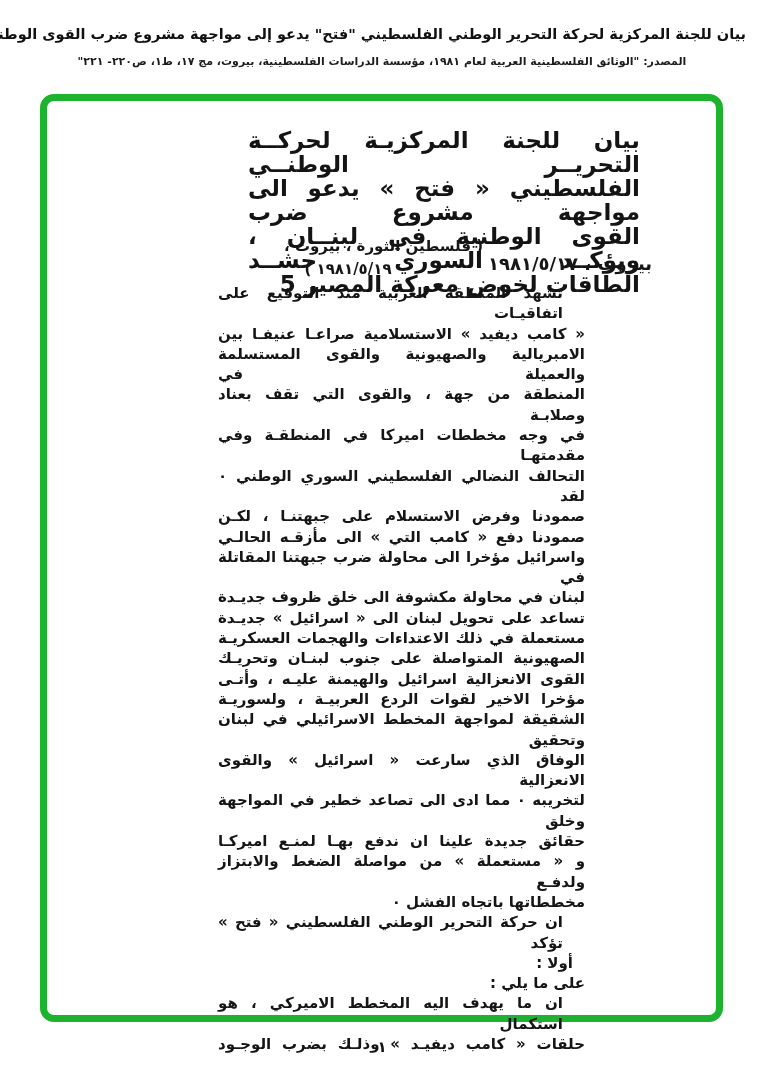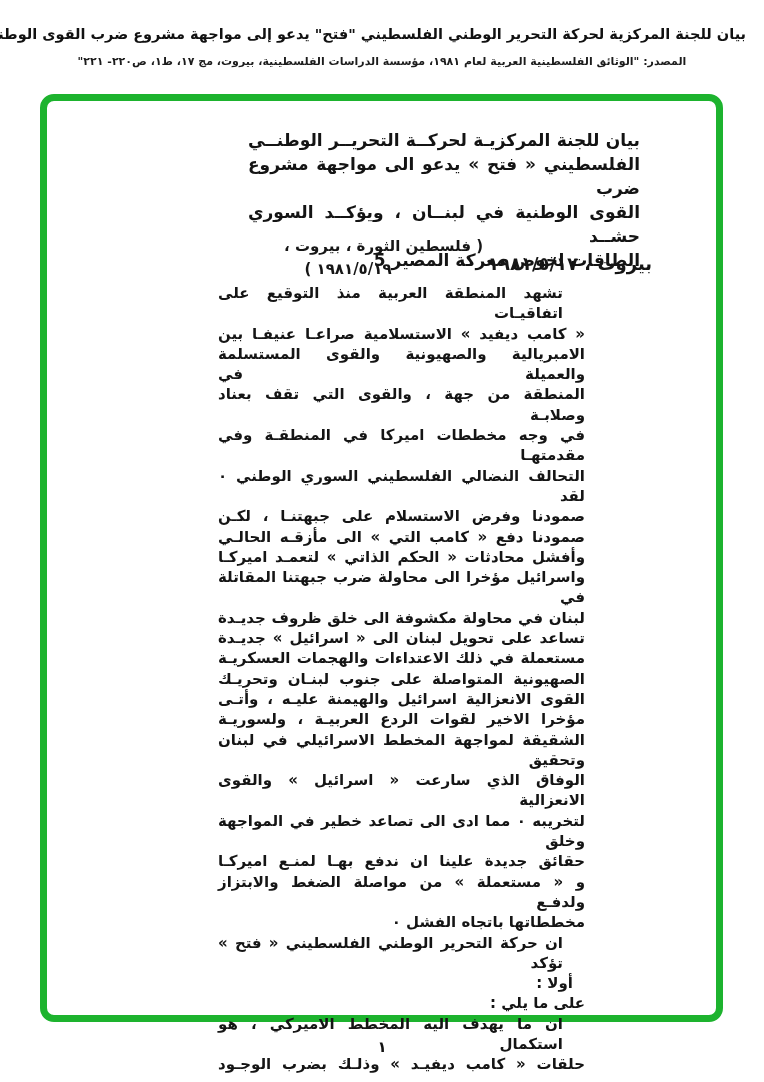--- a/index.html
+++ b/index.html
@@ -33,21 +33,21 @@
     left:40px; top:94px;
     width:683px; height:928px;
     box-sizing:border-box;
     border:7px solid #1db32e;
     border-radius:14px;
     background:transparent;
   }
   
   .doc-heading {
     position:absolute; top:128px; right:124px; width:392px;
-    font-size:17px; font-weight:bold;
+    font-size:23px; font-weight:bold;
     line-height:24px;
     color:#141414;
   }
   .hline { text-align:justify; text-align-last:justify; }
   .hline.end { text-align:justify; text-align-last:right; }
   
   .dl-place {
     position:absolute; top:253px; right:112px;
     font-size:18px; font-weight:bold;
   }
@@ -105,21 +105,20 @@
 
   <div class="doc-body" id="doc-body">
       <div class="line first">تشهد المنطقة العربية منذ التوقيع على اتفاقيـات</div>
       <div class="line">« كامب ديفيد » الاستسلامية صراعـا عنيفـا بين</div>
       <div class="line">الامبريالية والصهيونية والقوى المستسلمة والعميلة في</div>
       <div class="line">المنطقة من جهة ، والقوى التي تقف بعناد وصلابـة</div>
       <div class="line">في وجه مخططات اميركا في المنطقـة وفي مقدمتهـا</div>
       <div class="line">التحالف النضالي الفلسطيني السوري الوطني ٠ لقد</div>
       <div class="line">صمودنا وفرض الاستسلام على جبهتنـا ، لكـن</div>
       <div class="line">صمودنا دفع « كامب التي » الى مأزقـه الحالـي</div>
-      <div class="line">وأفشل محادثات « الحكم الذاتي » لتعمـد اميركـا</div>
       <div class="line">واسرائيل مؤخرا الى محاولة ضرب جبهتنا المقاتلة في</div>
       <div class="line">لبنان في محاولة مكشوفة الى خلق ظروف جديـدة</div>
       <div class="line">تساعد على تحويل لبنان الى « اسرائيل » جديـدة</div>
       <div class="line">مستعملة في ذلك الاعتداءات والهجمات العسكريـة</div>
       <div class="line">الصهيونية المتواصلة على جنوب لبنـان وتحريـك</div>
       <div class="line">القوى الانعزالية اسرائيل والهيمنة عليـه ، وأتـى</div>
       <div class="line">مؤخرا الاخير لقوات الردع العربيـة ، ولسوريـة</div>
       <div class="line">الشقيقة لمواجهة المخطط الاسرائيلي في لبنان وتحقيق</div>
       <div class="line">الوفاق الذي سارعت « اسرائيل » والقوى الانعزالية</div>
       <div class="line">لتخريبه ٠ مما ادى الى تصاعد خطير في المواجهة وخلق</div>

